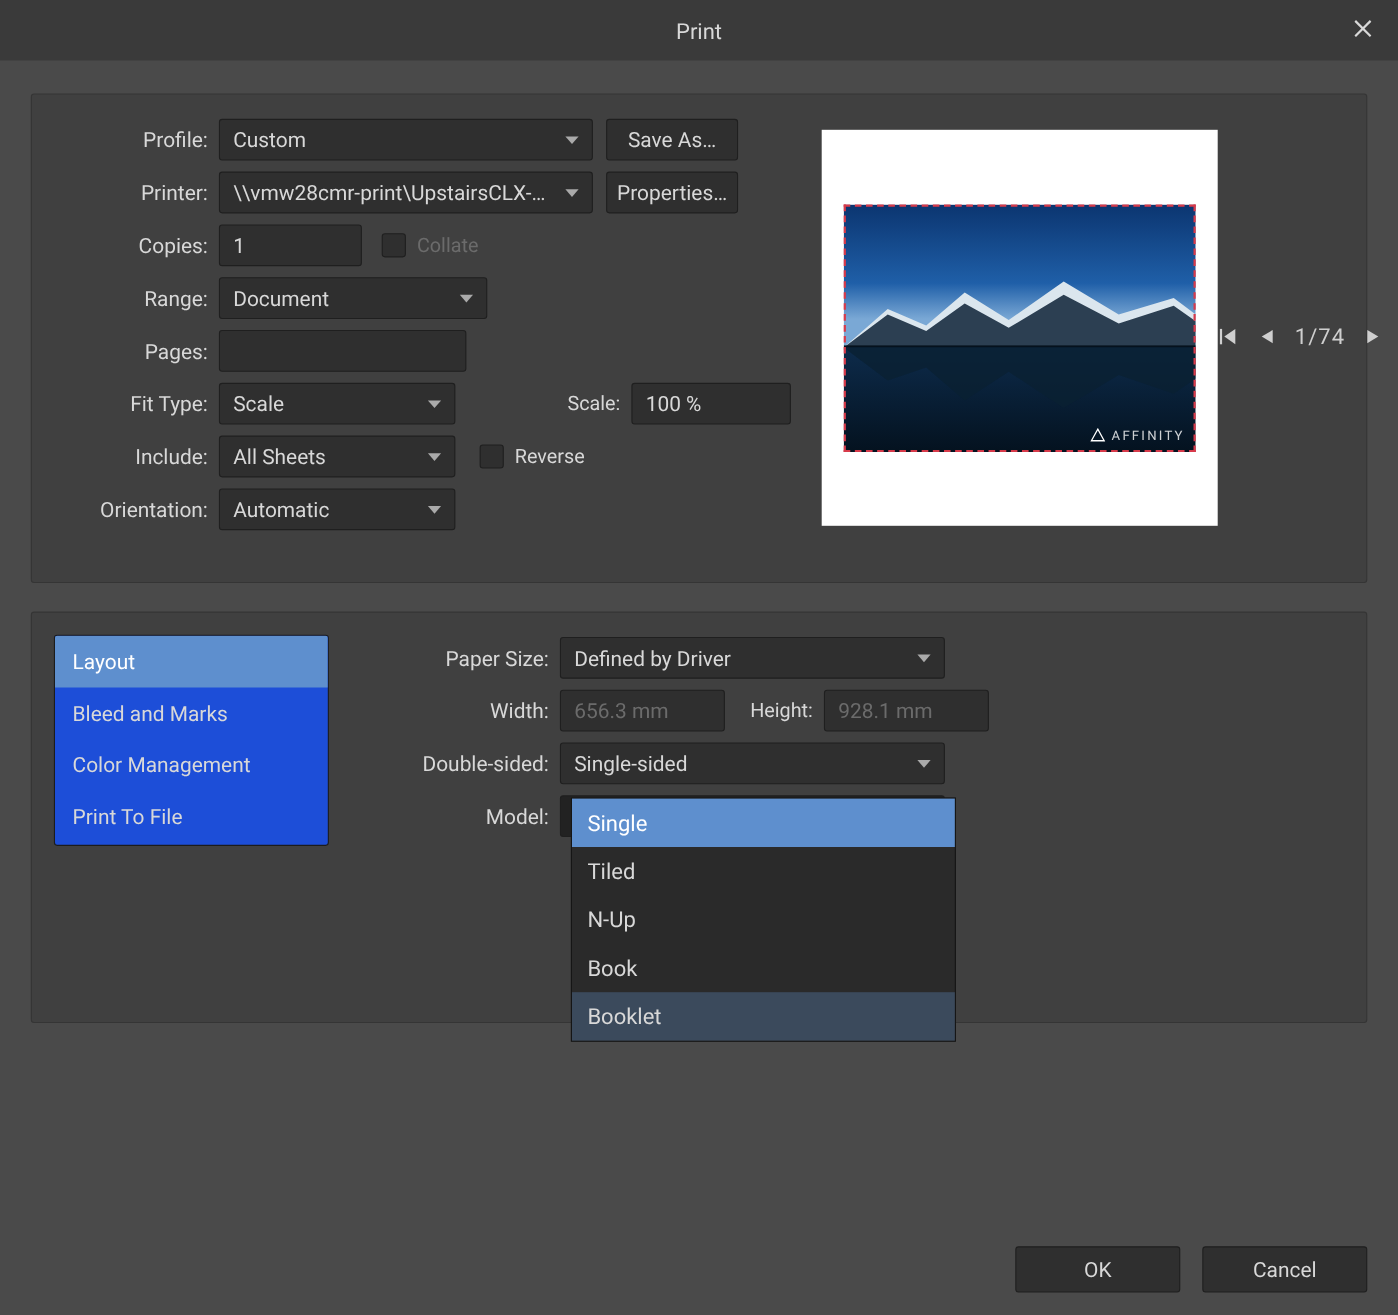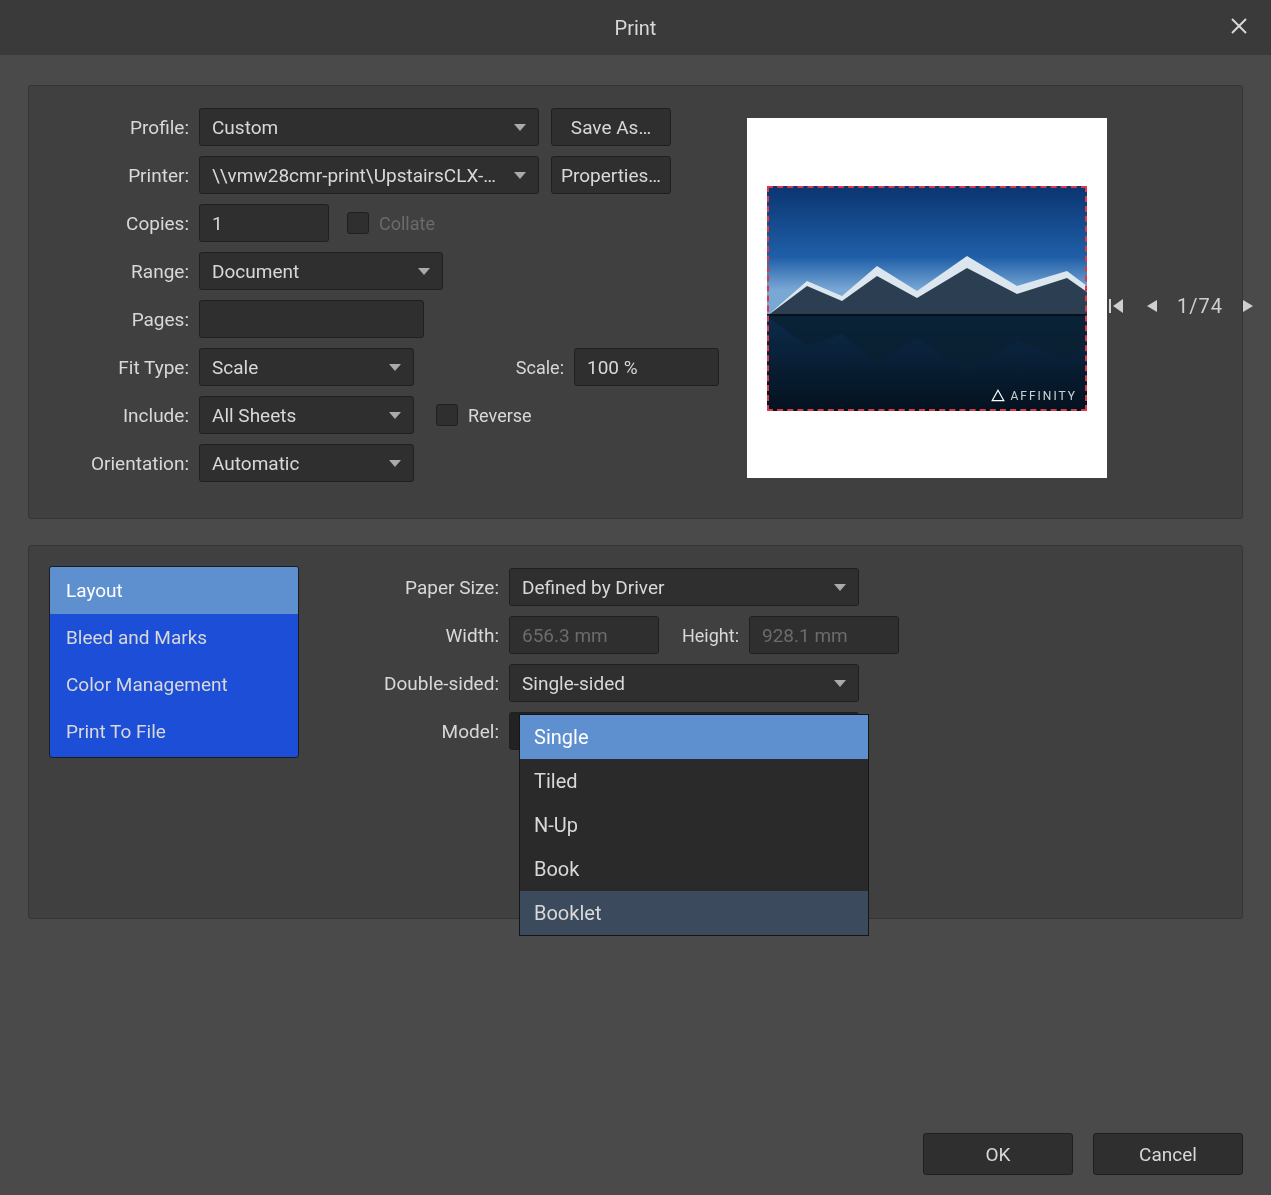--- a/index.html
+++ b/index.html
@@ -6,21 +6,21 @@
   html, body { background: #4a4a4a; }
   body { width: 1271px; height: 1195px; color: #d8d8d8; font-size: 18px; overflow: hidden; position: relative; }
 
   
   .titlebar { height: 55px; background: #3a3a3a; display: flex; align-items: center; justify-content: center; position: relative; }
   .titlebar .close { position: absolute; right: 14px; top: 8px; width: 36px; height: 36px; display:flex; align-items:center; justify-content:center; font-size: 22px; cursor: pointer; color:#d8d8d8;}
   .titlebar-title { font-size: 20px; color: #d8d8d8; }
 
   
   .panel { background: #404040; border: 1px solid #353535; border-radius: 3px; }
-  .topwrap { margin: 30px 28px 16px 28px; padding: 20px 20px 28px 20px; min-height: 430px;}
+  .topwrap { margin: 30px 28px 16px 28px; padding: 20px 20px 39px 20px; min-height: 430px;}
   .botwrap { margin: 26px 28px 0 28px; padding: 20px 20px 160px 20px; position: relative;}
 
   
   .row { display: flex; align-items: center; height: 42px; margin-bottom: 6px; }
   .row .lbl { width: 150px; text-align: right; padding-right: 10px; color: #d8d8d8; font-size: 19px;}
   .dd, .inp, .btn {
     background: #2f2f2f; border: 1px solid #1f1f1f; color: #d8d8d8;
     height: 38px; display: flex; align-items: center; border-radius: 3px;
     font-size: 19px;
   }

